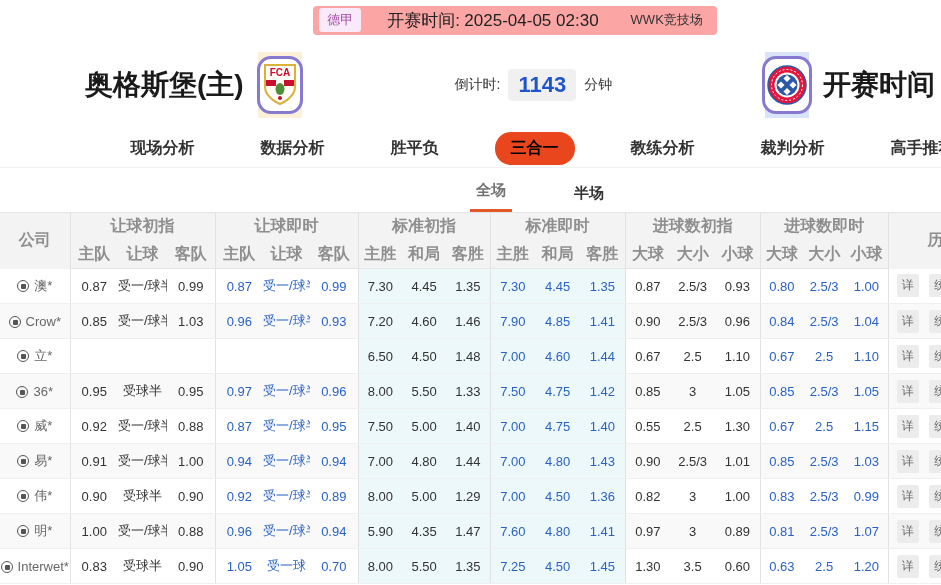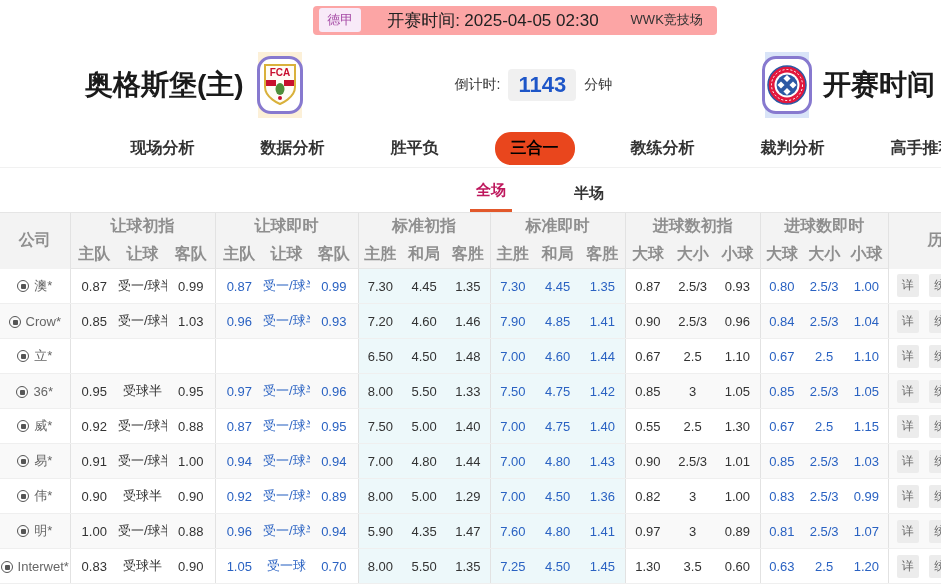--- a/index.html
+++ b/index.html
@@ -26,21 +26,21 @@
   .countdown-num { background:#f0f0f0; border-radius:4px; padding:3px 10px; color:#1e56c8; font-size:22px; font-weight:bold; }
 
   
   .nav { height:38px; display:flex; align-items:center; justify-content:center; gap:46px; border-bottom:1px solid #f1f1f1; padding-left:55px; }
   .nav-item { font-size:16px; font-weight:bold; color:#333; cursor:pointer; padding:5px 10px;font-family:Liberation Serif, serif; }
   .nav-item.active { background:#e9461d; color:#000000; border-radius:16px; padding:6px 16px; }
 
   
   .subtabs { height:44px; display:flex; align-items:flex-end; justify-content:center; gap:56px; padding-left:50px; }
   .subtab { font-size:15px; font-weight:bold; color:#333; padding:8px 6px 9px; cursor:pointer; }
-  .subtab.active { color:#be185d; border-bottom:3px solid #e2582b;margin-top:40px; }
+  .subtab.active { color:#737373; border-bottom:3px solid #e2582b;margin-top:40px; }
 
   
   table { border-collapse:collapse; table-layout:fixed; width:1030px; font-size:13px; }
   thead th { background:#f3f3f3; color:#8e8e8e; font-weight:bold; font-size:16px; height:28px; border:1px solid #e5e5e5; border-right:none; border-left:none; }
   thead tr:first-child th { border-bottom:none; }
   thead tr:last-child th { border-top:none;margin-top:7px; }
   th.gs, td.gs { border-left:1px solid #e2e2e2 !important; }
   td { height:35px; text-align:center; color:#333; border-bottom:1px solid #efefef; overflow:hidden; white-space:nowrap; }
   tbody tr:nth-child(even) td { background:#f9f9f9; }
   td.cy { background:#edf8fa !important; }

